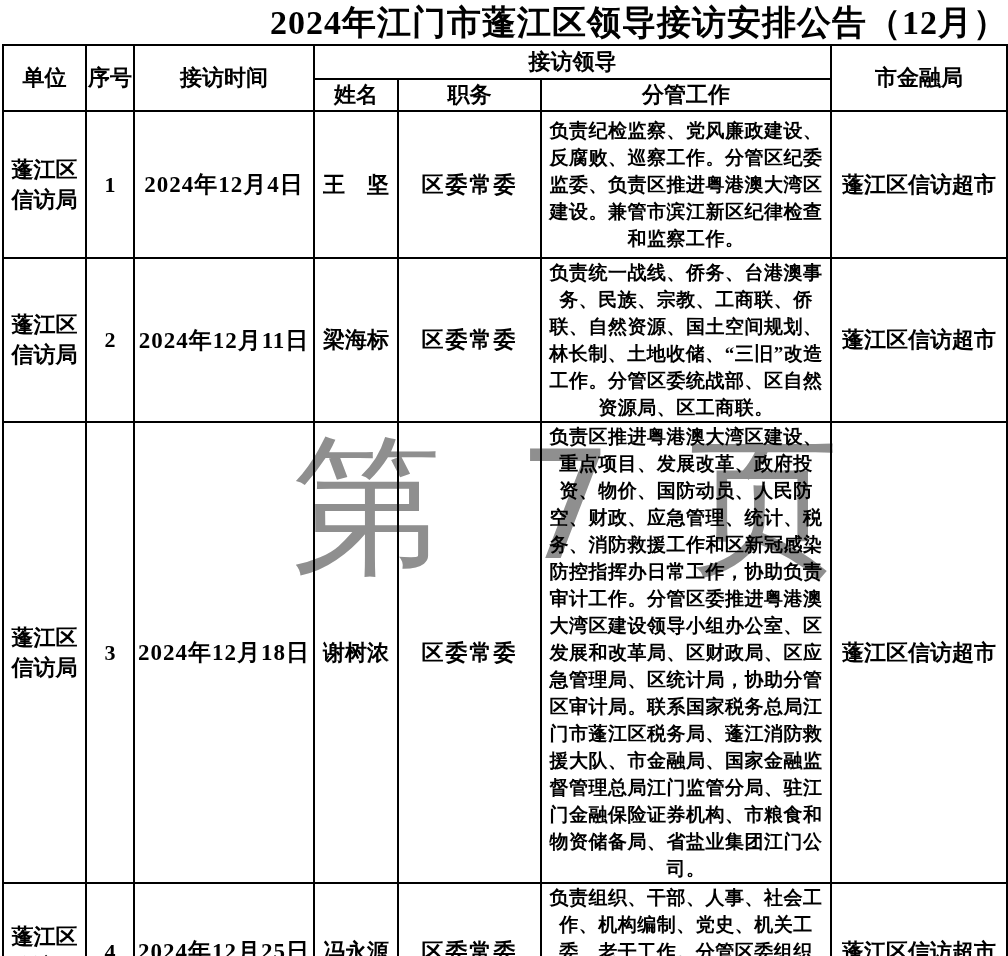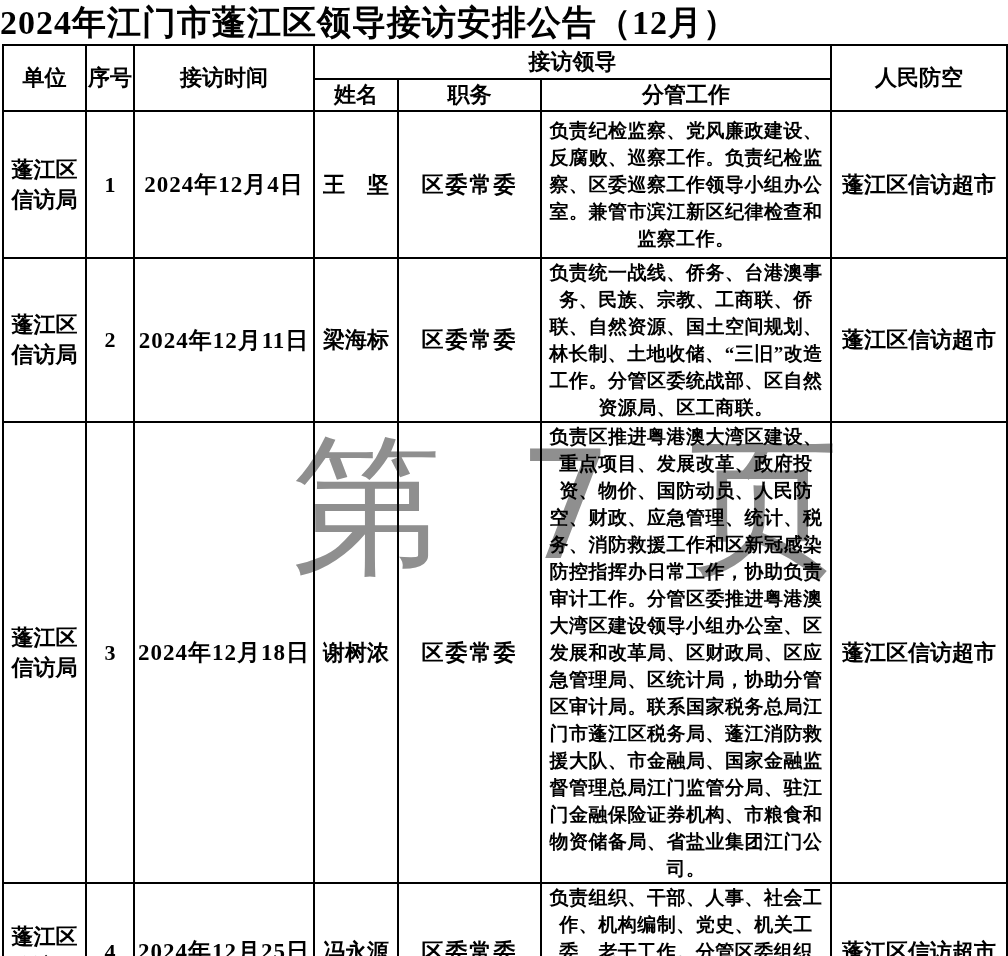--- a/index.html
+++ b/index.html
@@ -16,21 +16,21 @@
     font-family: "Liberation Serif", "DejaVu Serif", serif;
     color: #000000;
   }
   .doc-title {
     position: absolute;
     top: 0;
     left: 0;
     width: 1008px;
     height: 44px;
     line-height: 46px;
-    text-align: left;
+    text-align: right;
     font-size: 34px;
     font-weight: bold;
     letter-spacing: 1px;
     white-space: nowrap;
   }
   .watermark {
     position: absolute;
     top: 424px;
     left: 292px;
     font-size: 150px;
@@ -122,35 +122,35 @@
       <col style="width:143px">
       <col style="width:290px">
       <col style="width:176px">
     </colgroup>
     <tbody>
       <tr class="hdr-top">
         <th rowspan="2">单位</th>
         <th rowspan="2">序号</th>
         <th rowspan="2">接访时间</th>
         <th colspan="3">接访领导</th>
-        <th rowspan="2">人民防空</th>
+        <th rowspan="2">市金融局</th>
       </tr>
       <tr class="hdr-sub">
         <th>姓名</th>
         <th>职务</th>
         <th>分管工作</th>
       </tr>
 
       <tr class="row-1">
         <td class="unit-cell">蓬江区信访局</td>
         <td class="index-cell">1</td>
         <td class="time-cell">2024年12月4日</td>
         <td class="name-cell">王　坚</td>
         <td class="position-cell">区委常委</td>
-        <td class="duties-cell">负责纪检监察、党风廉政建设、反腐败、巡察工作。负责纪检监察、区委巡察工作领导小组办公室。兼管市滨江新区纪律检查和监察工作。</td>
+        <td class="duties-cell">负责纪检监察、党风廉政建设、反腐败、巡察工作。分管区纪委监委、负责区推进粤港澳大湾区建设。兼管市滨江新区纪律检查和监察工作。</td>
         <td class="location-cell">蓬江区信访超市</td>
       </tr>
 
       <tr class="row-2">
         <td class="unit-cell">蓬江区信访局</td>
         <td class="index-cell">2</td>
         <td class="time-cell">2024年12月11日</td>
         <td class="name-cell">梁海标</td>
         <td class="position-cell">区委常委</td>
         <td class="duties-cell">负责统一战线、侨务、台港澳事务、民族、宗教、工商联、侨联、自然资源、国土空间规划、林长制、土地收储、“三旧”改造工作。分管区委统战部、区自然资源局、区工商联。</td>

